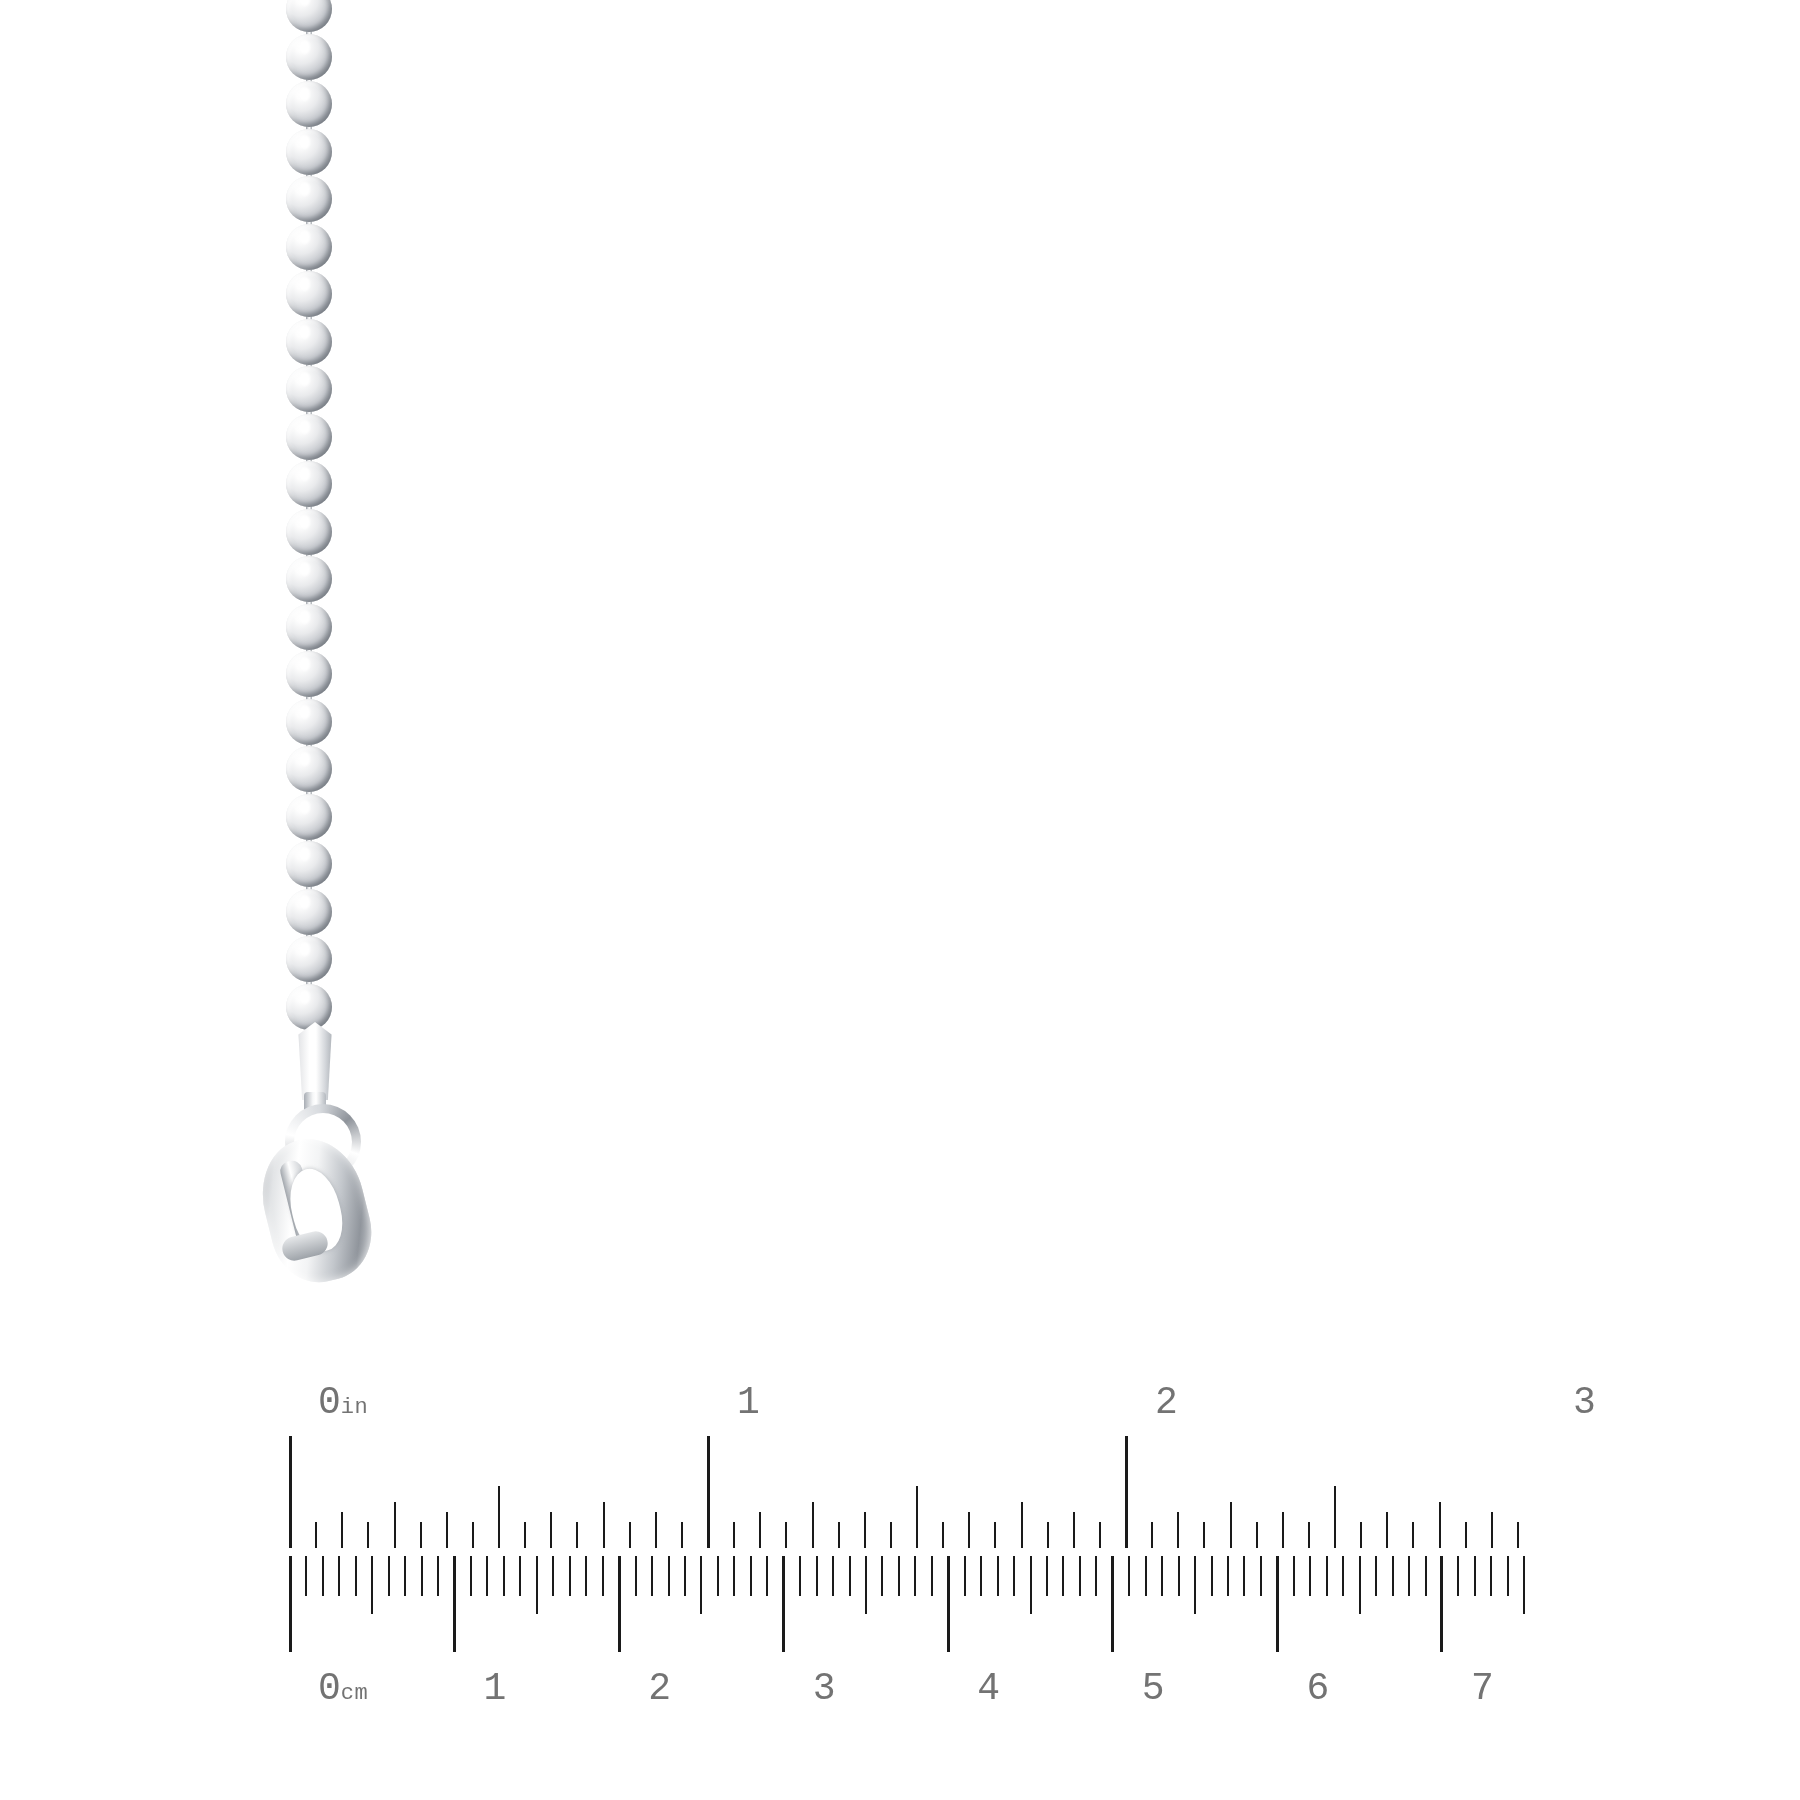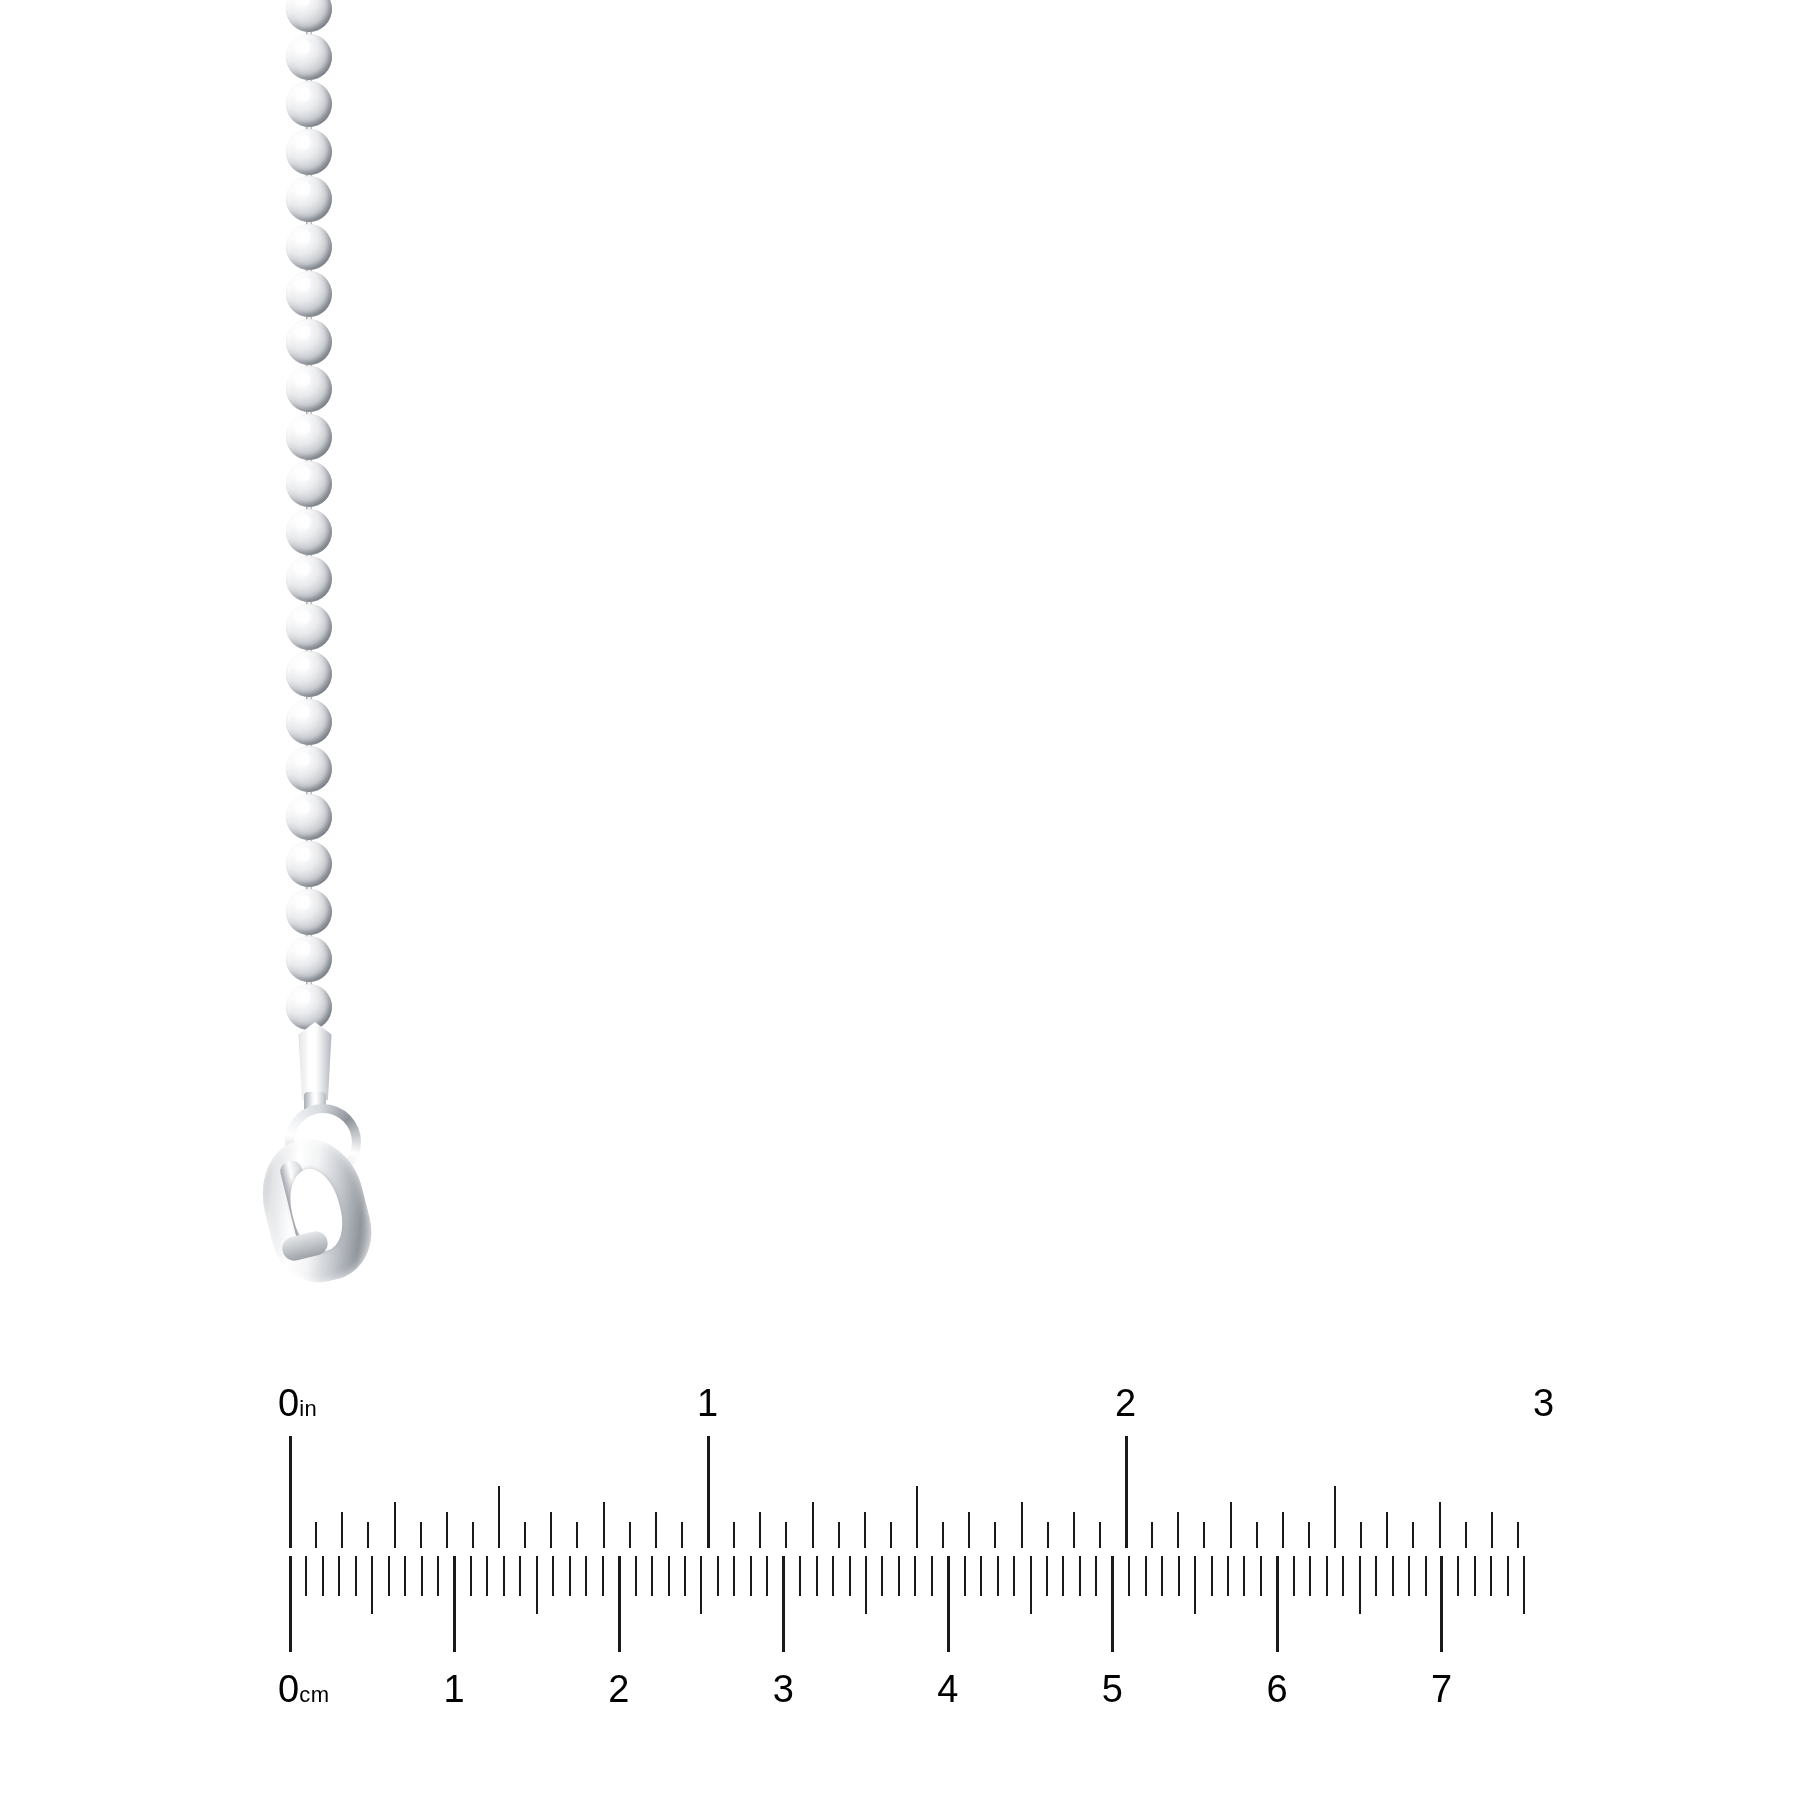--- a/index.html
+++ b/index.html
@@ -165,25 +165,26 @@
     width: 1800px;
     height: 420px;
   }
   .tick {
     position: absolute;
     background: #1a1a1a;
     width: 2px;
   }
   .rlabel {
     position: absolute;
-    color: #000000;
-    font-family: Liberation Sans, sans-serif;
+    color: #737373;
+    font-family: Liberation Mono, monospace;
     font-size: 38px;
     line-height: 1;
     white-space: nowrap;
+    margin-left: 40px;
   }
   .rlabel .unit {
     font-size: 22px;
     letter-spacing: 0.5px;
   }
 </style>
 </head>
 <body>
 
 <div id="product-photo">

